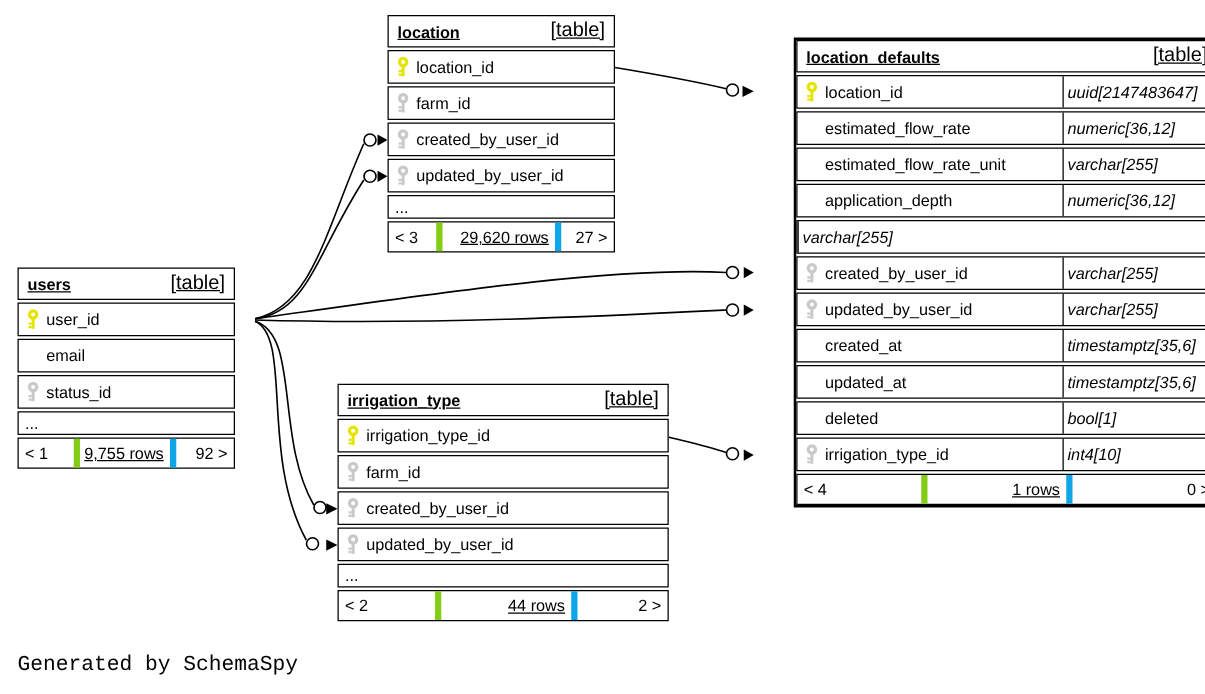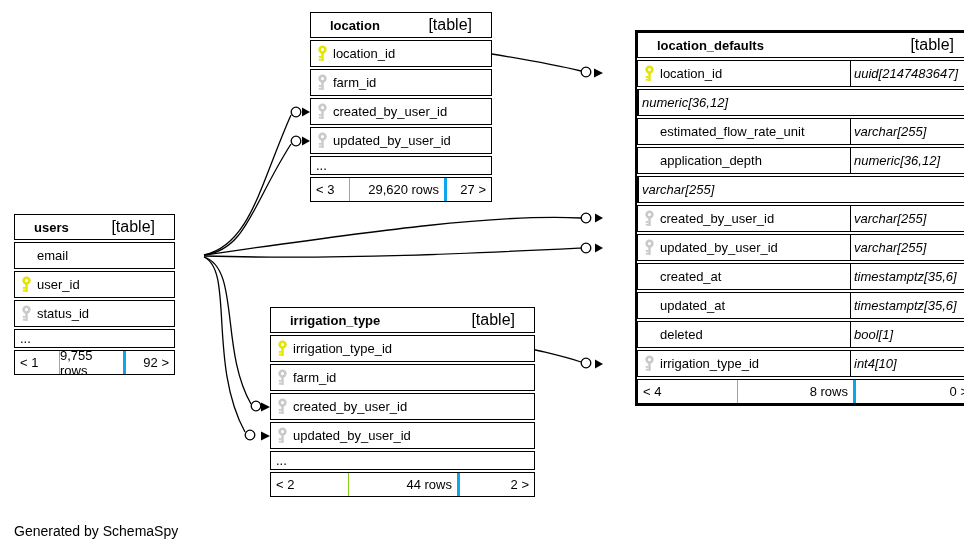--- a/index.html
+++ b/index.html
@@ -9,54 +9,55 @@
   }
   .canvas { position:absolute; inset:0; }
   svg.connections { position:absolute; left:0; top:0; pointer-events:none; }
 
   .dbtable { position:absolute; box-sizing:border-box; }
   .dbtable .box { box-sizing:border-box; border:1px solid #000; background:#fff; }
 
   .thead {
     height:26px; background:#eeeeee;
     display:flex; align-items:center; justify-content:space-between;
-    padding:0 19px;
+    padding:0 7px;
+    text-decoration:underline;
   }
   .tname { font-weight:bold; font-size:13px; }
   .tbadge { font-size:16px; }
 
   .trow { height:27px; margin-top:2px; display:flex; align-items:center; }
   .iconcol { width:22px; display:flex; justify-content:center; align-items:center; flex:none; }
   .cname { font-size:13px; white-space:nowrap; }
   .trow.ellipsis { height:19px; padding-left:5px; }
 
   .namecell { flex:1; display:flex; align-items:center; align-self:stretch; min-width:0; }
   .typecol {
     width:119px; flex:none; align-self:stretch; border-left:1px solid #000;
     display:flex; align-items:center; padding-left:3px; font-size:13px; white-space:nowrap;font-style:italic;
   }
 
   .tfoot { height:25px; margin-top:2px; display:flex; align-items:stretch; font-size:13px; }
   .fcell { display:flex; align-items:center; box-sizing:border-box; }
   .fcell.prev { padding-left:5px; }
-  .fcell.mid  { flex:1; justify-content:flex-end; padding-right:5px; border-left:1px solid #84cc16; }
-  .fcell.next { justify-content:flex-end; padding-right:5px; border-left:3px solid #0ea5e9; }
+  .fcell.mid  { flex:1; justify-content:flex-end; padding-right:5px; border-left:5px solid #84cc16;text-decoration:underline; }
+  .fcell.next { justify-content:flex-end; padding-right:5px; border-left:5px solid #0ea5e9; }
 
   
   .focus-wrap { border:2px solid #000; background:#fff; }
 
   .key { display:block; }
   .pk { color:#e4e400; }
   .fk { color:#c9c9c9; }
 
-  .caption { position:absolute; left:14px; top:523px; font-size:14px; }
+  .caption { position:absolute; left:14px; top:523px; font-size:17px;font-family:Liberation Mono, monospace; }
 
   
   #t-location   { left:310px; top:12px;  width:182px; }
-  #t-users      { left:14px;  top:214px; width:161px; }
+  #t-users      { left:14px;  top:214px; width:174px; }
   #t-irrigation { left:270px; top:307px; width:265px;text-align:center; }
   #t-locdef     { left:635px; top:30px;  width:341px; }
 
   #t-location .fcell.prev { width:38px; }  #t-location .fcell.next { width:47px; }
   #t-users .fcell.prev    { width:44px; }  #t-users .fcell.next    { width:51px; }
   #t-irrigation .fcell.prev { width:77px; } #t-irrigation .fcell.next { width:77px; }
   #t-locdef .fcell.prev   { width:99px; }  #t-locdef .fcell.next   { width:120px; }
 </style>
 </head>
 <body>
@@ -154,33 +155,33 @@
       <span class="fcell next">27 &gt;</span>
     </div>
   </div>
 
   <div class="dbtable" id="t-users">
     <div class="box thead">
       <span class="tname">users</span>
       <span class="tbadge">[table]</span>
     </div>
     <div class="box trow">
+      <span class="iconcol">
+          <svg class="key pk" viewBox="0 0 11 17" width="11" height="17">
+            <circle cx="5.5" cy="4.6" r="2.9" fill="none" stroke="currentColor" stroke-width="2.6"></circle>
+            <rect x="4.3" y="7.4" width="2.4" height="8.6" fill="currentColor"></rect>
+            <rect x="1.8" y="11" width="2.6" height="1.8" fill="currentColor"></rect>
+            <rect x="1.8" y="13.8" width="2.6" height="1.8" fill="currentColor"></rect>
+          </svg>
+        </span>
+      <span class="cname">user_id</span>
+    </div>
+    <div class="box trow">
       <span class="iconcol"></span>
       <span class="cname">email</span>
-    </div>
-    <div class="box trow">
-      <span class="iconcol">
-          <svg class="key pk" viewBox="0 0 11 17" width="11" height="17">
-            <circle cx="5.5" cy="4.6" r="2.9" fill="none" stroke="currentColor" stroke-width="2.6"></circle>
-            <rect x="4.3" y="7.4" width="2.4" height="8.6" fill="currentColor"></rect>
-            <rect x="1.8" y="11" width="2.6" height="1.8" fill="currentColor"></rect>
-            <rect x="1.8" y="13.8" width="2.6" height="1.8" fill="currentColor"></rect>
-          </svg>
-        </span>
-      <span class="cname">user_id</span>
     </div>
     <div class="box trow">
       <span class="iconcol">
           <svg class="key fk" viewBox="0 0 11 17" width="11" height="17">
             <circle cx="5.5" cy="4.6" r="2.9" fill="none" stroke="currentColor" stroke-width="2.6"></circle>
             <rect x="4.3" y="7.4" width="2.4" height="8.6" fill="currentColor"></rect>
             <rect x="1.8" y="11" width="2.6" height="1.8" fill="currentColor"></rect>
             <rect x="1.8" y="13.8" width="2.6" height="1.8" fill="currentColor"></rect>
           </svg>
         </span>
@@ -270,20 +271,24 @@
               <rect x="1.8" y="11" width="2.6" height="1.8" fill="currentColor"></rect>
               <rect x="1.8" y="13.8" width="2.6" height="1.8" fill="currentColor"></rect>
             </svg>
           </span>
         <span class="cname">location_id</span>
       </span>
       <span class="typecol">uuid[2147483647]</span>
     </div>
 
     <div class="box trow">
+      <span class="namecell">
+        <span class="iconcol"></span>
+        <span class="cname">estimated_flow_rate</span>
+      </span>
       <span class="typecol">numeric[36,12]</span>
     </div>
 
     <div class="box trow">
       <span class="namecell">
         <span class="iconcol"></span>
         <span class="cname">estimated_flow_rate_unit</span>
       </span>
       <span class="typecol">varchar[255]</span>
     </div>
@@ -364,19 +369,19 @@
               <rect x="1.8" y="13.8" width="2.6" height="1.8" fill="currentColor"></rect>
             </svg>
           </span>
         <span class="cname">irrigation_type_id</span>
       </span>
       <span class="typecol">int4[10]</span>
     </div>
 
     <div class="box tfoot">
       <span class="fcell prev">&lt; 4</span>
-      <span class="fcell mid">8 rows</span>
+      <span class="fcell mid">1 rows</span>
       <span class="fcell next">0 &gt;</span>
     </div>
   </div>
 
   <div class="caption">Generated by SchemaSpy</div>
 </div>
 
 </body></html>

